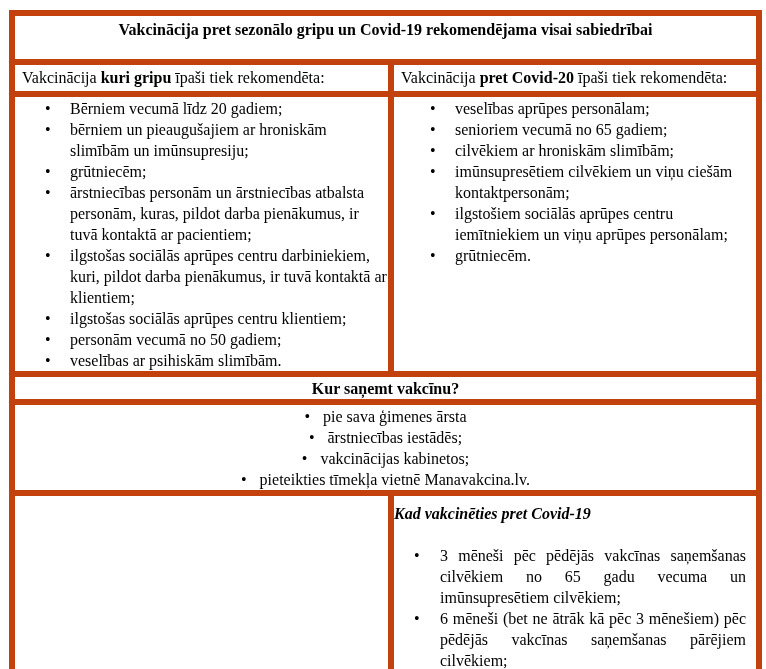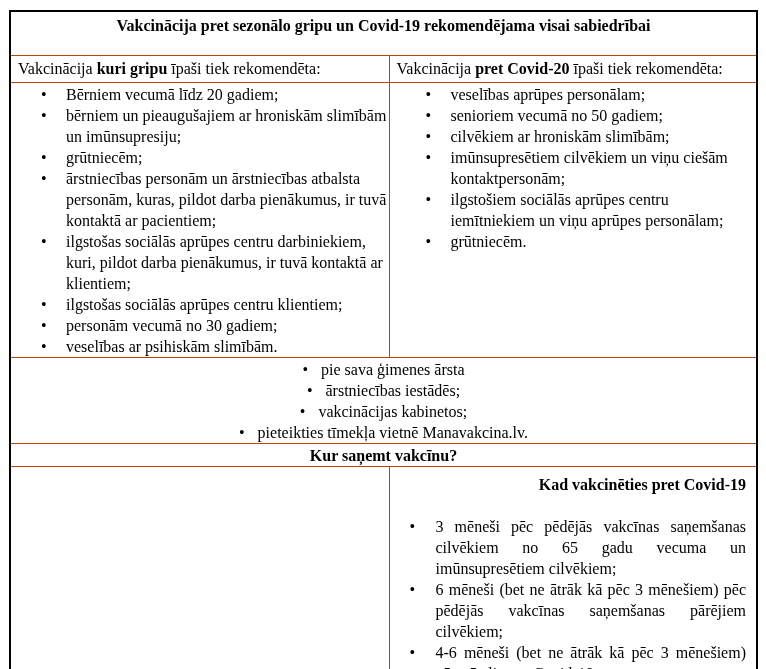--- a/index.html
+++ b/index.html
@@ -19,21 +19,21 @@
   table.doc-table {
     position: absolute;
     left: 9px;
     top: 10px;
     width: 747px;
     border-collapse: collapse;
     table-layout: fixed;
     border: 2px solid #000;
   }
   td {
-    border: 1px solid #c2410c;
+    border: 6px solid #c2410c;
     vertical-align: top;
     padding: 0;
   }
   
   td.title-cell {
     height: 40px;
     text-align: center;
     font-weight: bold;
     padding-top: 3px;
   }
@@ -63,22 +63,23 @@
   }
   
   td.empty-cell {
     height: 218px;
   }
   td.when-cell {
     height: 218px;
     padding: 7px 10px 0 0;
   }
   .when-head {
-    text-align: right;
+    text-align: left;
     font-weight: bold;
+    font-style: italic;
   }
   .when-gap {
     height: 21px;
   }
   
   ul.bullets {
     list-style: none;
     margin: 0;
     padding: 0;
   }
@@ -127,50 +128,50 @@
 
   <tr>
     <td class="list-cell">
       <ul class="bullets b-left">
         <li><span class="dot">•</span><span>Bērniem vecumā līdz 20 gadiem;</span></li>
         <li><span class="dot">•</span><span>bērniem un pieaugušajiem ar hroniskām slimībām un imūnsupresiju;</span></li>
         <li><span class="dot">•</span><span>grūtniecēm;</span></li>
         <li><span class="dot">•</span><span>ārstniecības personām un ārstniecības atbalsta personām, kuras, pildot darba pienākumus, ir tuvā kontaktā ar pacientiem;</span></li>
         <li><span class="dot">•</span><span>ilgstošas sociālās aprūpes centru darbiniekiem, kuri, pildot darba pienākumus, ir tuvā kontaktā ar klientiem;</span></li>
         <li><span class="dot">•</span><span>ilgstošas sociālās aprūpes centru klientiem;</span></li>
-        <li><span class="dot">•</span><span>personām vecumā no 30 gadiem;</span></li>
+        <li><span class="dot">•</span><span>personām vecumā no 50 gadiem;</span></li>
         <li><span class="dot">•</span><span>veselības ar psihiskām slimībām.</span></li>
       </ul>
     </td>
     <td class="list-cell">
       <ul class="bullets b-right">
         <li><span class="dot">•</span><span>veselības aprūpes personālam;</span></li>
-        <li><span class="dot">•</span><span>senioriem vecumā no 50 gadiem;</span></li>
+        <li><span class="dot">•</span><span>senioriem vecumā no 65 gadiem;</span></li>
         <li><span class="dot">•</span><span>cilvēkiem ar hroniskām slimībām;</span></li>
         <li><span class="dot">•</span><span>imūnsupresētiem cilvēkiem un viņu ciešām kontaktpersonām;</span></li>
         <li><span class="dot">•</span><span>ilgstošiem sociālās aprūpes centru iemītniekiem un viņu aprūpes personālam;</span></li>
         <li><span class="dot">•</span><span>grūtniecēm.</span></li>
       </ul>
+    </td>
+  </tr>
+
+  <tr>
+    <td colspan="2" class="where-head-cell">
+      <span>Kur saņemt vakcīnu?</span>
     </td>
   </tr>
 
   <tr>
     <td colspan="2" class="where-body-cell">
       <div>
         <div class="c-item"><span class="dot">•</span><span>pie sava ģimenes ārsta</span></div>
         <div class="c-item"><span class="dot">•</span><span>ārstniecības iestādēs;</span></div>
         <div class="c-item"><span class="dot">•</span><span>vakcinācijas kabinetos;</span></div>
         <div class="c-item"><span class="dot">•</span><span>pieteikties tīmekļa vietnē Manavakcina.lv.</span></div>
       </div>
-    </td>
-  </tr>
-
-  <tr>
-    <td colspan="2" class="where-head-cell">
-      <span>Kur saņemt vakcīnu?</span>
     </td>
   </tr>
 
   <tr>
     <td class="empty-cell"></td>
     <td class="when-cell">
       <div class="when-head">
         <span>Kad vakcinēties pret Covid-19</span>
       </div>
       <div class="when-gap"></div>

